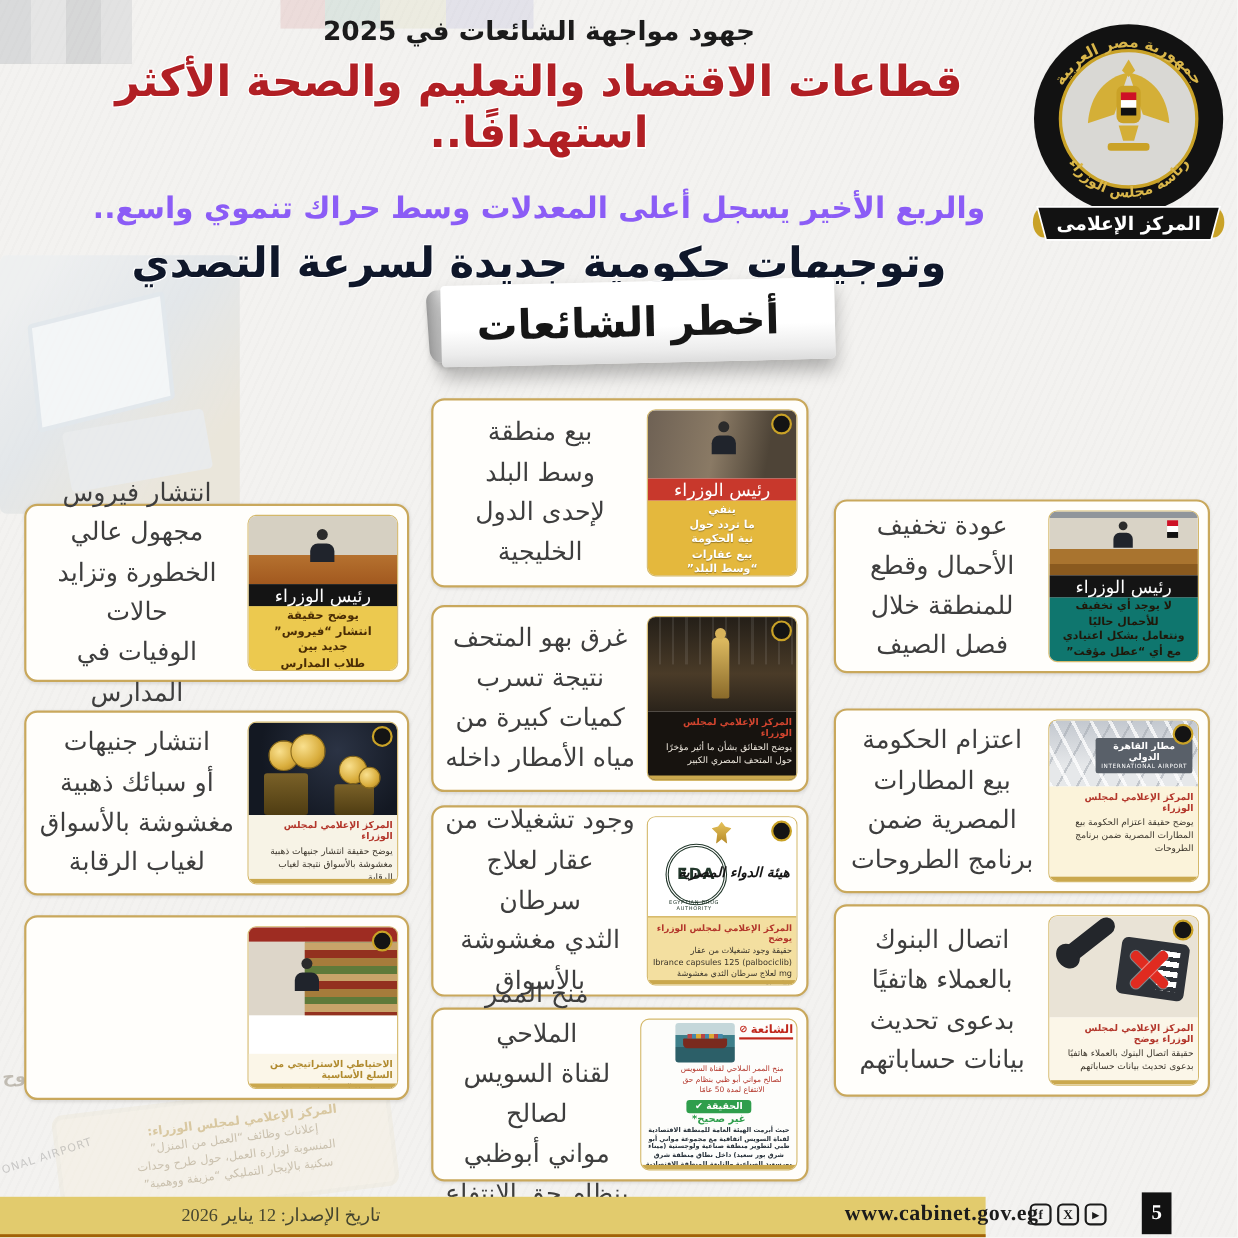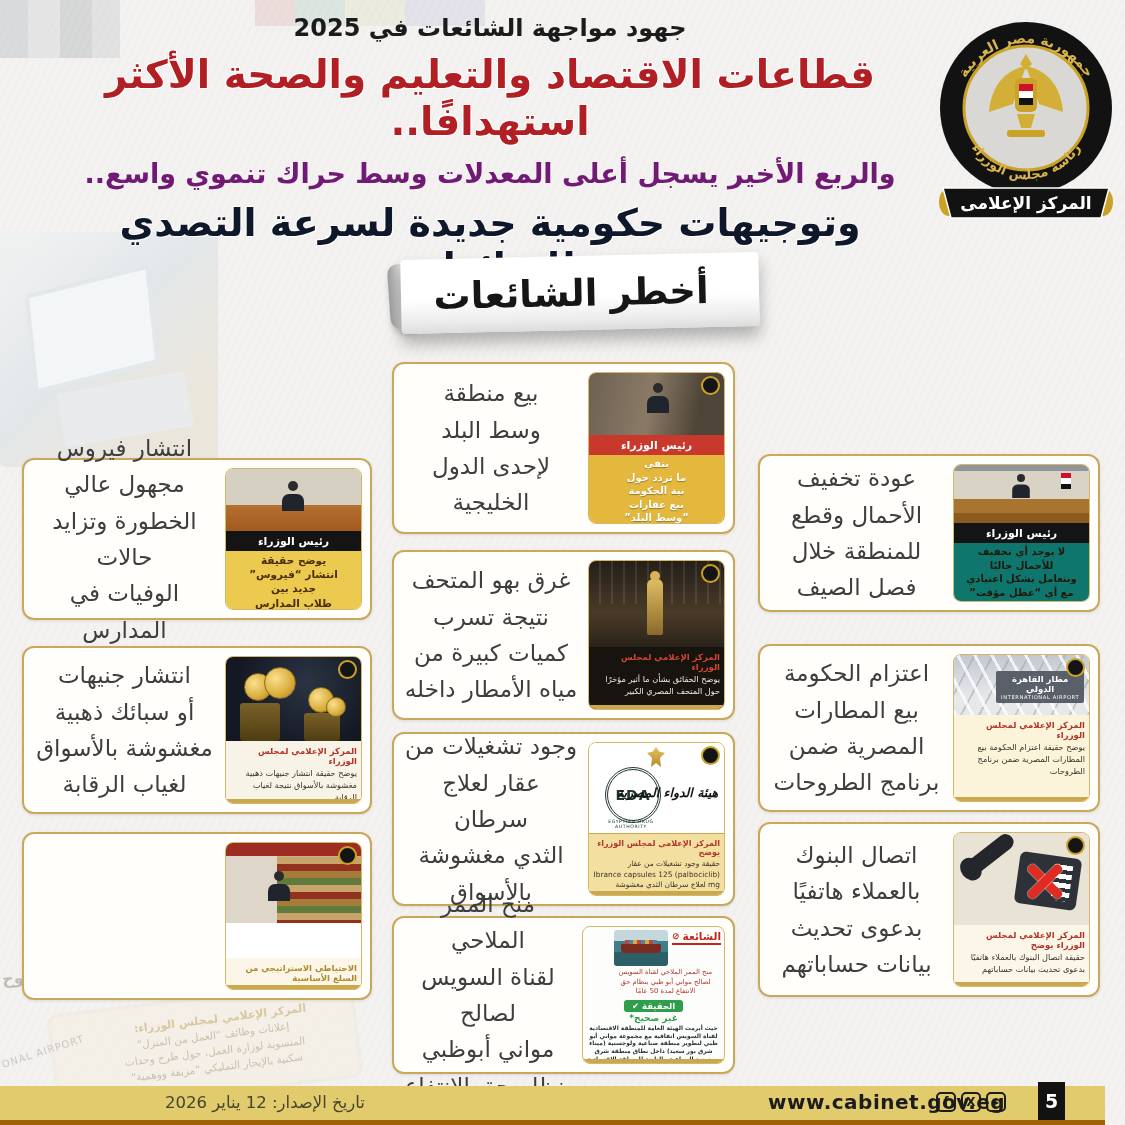--- a/index.html
+++ b/index.html
@@ -29,21 +29,21 @@
   .bg-f2{left:80px;top:1028px;width:270px;font-size:10.5px;color:rgba(150,135,105,.45);
         transform:rotate(-7deg);text-align:center;white-space:pre-line;line-height:1.5;}
   .bg-f3{left:2px;top:968px;font-size:16px;font-weight:bold;color:rgba(120,110,90,.4);transform:rotate(-4deg);}
   .bg-f4{left:0px;top:1046px;font-size:10px;letter-spacing:1px;color:rgba(120,120,120,.35);
         transform:rotate(-18deg);direction:ltr;}
   
   .hdr{position:absolute;left:40px;top:14px;width:900px;text-align:center;}
   .kicker{font-size:24px;font-weight:bold;color:#1b1b1b;margin-bottom:10px;}
   .headline1{font-size:39px;font-weight:bold;color:#b11f24;line-height:1.2;
         text-shadow:1px 1px 0 #fff,-1px -1px 0 #fff,1px -1px 0 #fff,-1px 1px 0 #fff;}
-  .subline{font-size:27px;font-weight:bold;color:#701a75;margin-top:12px;}
+  .subline{font-size:27px;font-weight:bold;color:#8b5cf6;margin-top:28px;}
   .headline2{font-size:38px;font-weight:bold;color:#0f172a;margin-top:12px;
         text-shadow:1px 1px 0 #fff,-1px -1px 0 #fff;}
   
   .logo{position:absolute;left:935px;top:20px;width:182px;height:202px;}
   
   .banner{position:absolute;left:383px;top:248px;width:376px;height:90px;}
   .banner .band{position:absolute;left:18px;top:8px;right:0;height:74px;
         background:linear-gradient(180deg,#ffffff 0 55%,#ececec 85%,#dcdcdc);
         transform:rotate(-1.3deg);border-radius:4px;
         box-shadow:0 10px 16px rgba(0,0,0,.28);}
@@ -64,21 +64,21 @@
   .minilogo{position:absolute;top:3px;right:4px;width:15px;height:15px;border-radius:50%;
         background:#141414;border:2px solid #c9a227;z-index:3;}
   .goldstrip{position:absolute;bottom:0;left:0;right:0;height:4px;background:#caa84e;z-index:3;}
   .ph{position:relative;width:100%;flex:0 0 auto;}
   .figure{position:absolute;width:26px;height:30px;}
   .figure::before{content:"";position:absolute;top:0;left:50%;transform:translateX(-50%);
         width:10px;height:10px;border-radius:50%;background:#2b2b2b;}
   .figure::after{content:"";position:absolute;bottom:0;left:50%;transform:translateX(-50%);
         width:22px;height:17px;border-radius:7px 7px 0 0;background:#20242c;}
   .plabel{flex:0 0 20px;display:flex;align-items:center;justify-content:center;
-        font-size:11px;font-weight:bold;color:#fff;z-index:2;}
+        font-size:16px;font-weight:normal;color:#fff;z-index:2;}
   .plabel.black{background:#141414;}
   .plabel.red{background:#c8382c;}
   .ycap{flex:1;display:flex;align-items:center;justify-content:center;text-align:center;
         font-weight:bold;white-space:pre-line;line-height:1.35;padding:2px;}
   .cap{flex:1;position:relative;padding:5px 4px 7px;text-align:right;overflow:hidden;}
   .cap .ct{font-size:8.5px;font-weight:bold;color:#b3362b;margin-bottom:2px;}
   .cap .cb{font-size:8.2px;color:#3a342a;line-height:1.45;}
   
   #c-l1 .ph{height:62px;background:linear-gradient(#d6d0c2 58%,#b5712f 58%,#a2591f);}
   #c-l1 .figure{left:54px;top:12px;}
@@ -171,22 +171,22 @@
         border-radius:8px;transform:rotate(-38deg);}
   .handset::before{content:"";position:absolute;left:-4px;top:-4px;width:20px;height:24px;
         border-radius:50%;background:#23262b;}
   .xmark{position:absolute;right:22px;top:22px;width:44px;height:44px;z-index:2;}
   .xmark::before,.xmark::after{content:"";position:absolute;top:50%;left:0;width:100%;height:9px;
         background:#e02b20;border-radius:4px;box-shadow:0 0 0 1px rgba(255,255,255,.4);}
   .xmark::before{transform:rotate(45deg);}
   .xmark::after{transform:rotate(-45deg);}
   #c-r3 .cap{background:#fbf6e8;}
   
-  .footer{position:absolute;left:0;bottom:0;width:1105px;height:34px;background:#e2cb6d;
-        border-bottom:5px solid #a16207;}
+  .footer{position:absolute;left:0;bottom:0;width:896px;height:34px;background:#e2cb6d;
+        border-bottom:3px solid #a16207;font-family:Liberation Serif, serif;}
   .f-date{position:absolute;left:165px;top:7px;font-size:16.5px;color:#45452f;direction:rtl;}
   .f-site{position:absolute;left:768px;top:4px;font-size:20px;font-weight:bold;color:#1c1c1c;
         direction:ltr;letter-spacing:.5px;}
   .socials{position:absolute;left:936px;top:6px;display:flex;gap:5px;direction:ltr;}
   .sic{width:20px;height:20px;border:2px solid #1c1c1c;border-radius:5px;box-sizing:border-box;
         display:flex;align-items:center;justify-content:center;font-size:12px;font-weight:bold;
         color:#1c1c1c;background:transparent;}
   .sic.yt{font-size:8px;}
   .pagebox{position:absolute;left:1038px;top:-4px;width:27px;height:38px;background:#121212;
         display:flex;align-items:center;justify-content:center;color:#fff;font-size:19px;

